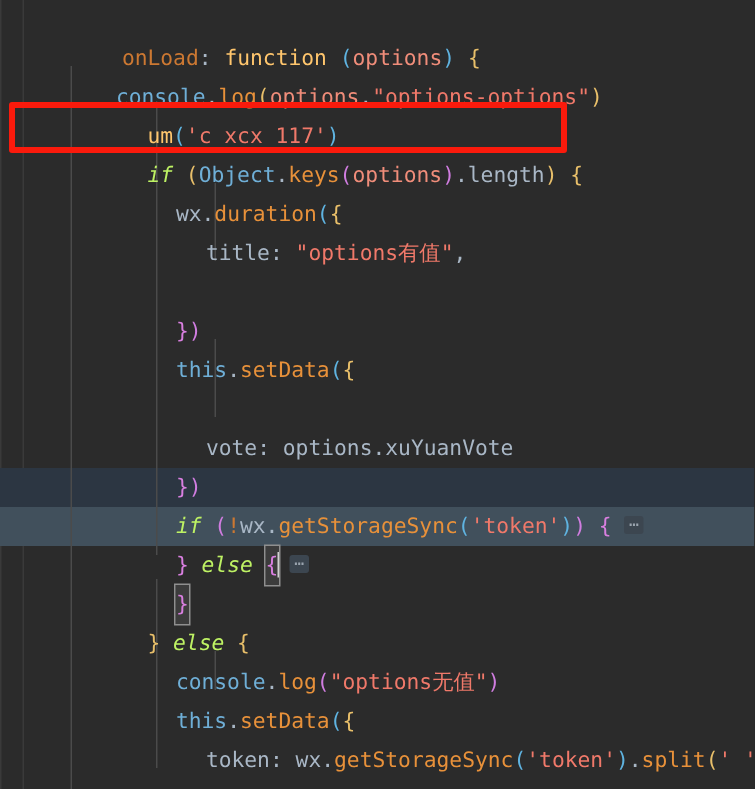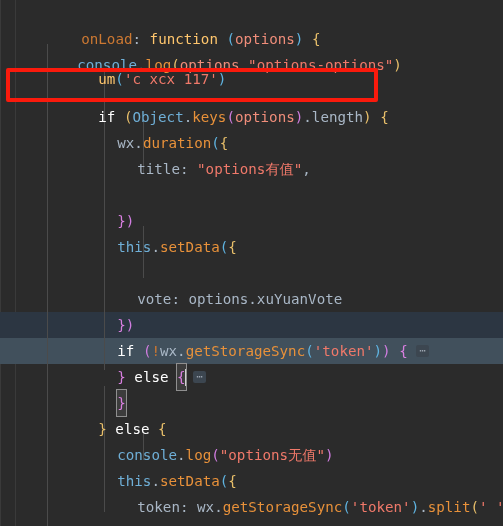--- a/index.html
+++ b/index.html
@@ -68,21 +68,21 @@
   .k-obj      { color: #6fafd7; }  
   .k-method   { color: #e8913a; }  
   .k-param    { color: #f08d7a; }  
   .k-str      { color: #f0796a; }  
   .k-num      { color: #f0796a; }
   .k-paren-y  { color: #e8bf6a; }  
   .k-paren-b  { color: #5fb3e0; }  
   .k-paren-m  { color: #d07de0; }  
   .k-brace-y  { color: #e8bf6a; }
   .k-brace-m  { color: #d97fe0; }
-  .k-kw       { color: #ffffff; }  
+  .k-kw       { color: #bef264; font-style: italic; }  
   .k-punct    { color: #a9b7c6; }
   .k-dot      { color: #a9b7c6; }
 
   .fold-mark {
     display: inline-block;
     background: #3c4650;
     color: #9aa4ae;
     border-radius: 2px;
     padding: 0 3px;
     font-size: 11px;
@@ -135,21 +135,21 @@
   <div class="code-area">
 
     <div class="line" style="top: 0px; position: absolute; left: 0px; right: 0px; height: 26px;">
       <span class="txt" style="padding-left:30px;"><span class="k-key">onLoad</span><span class="k-punct">:</span> <span class="k-func">function</span> <span class="k-paren-b">(</span><span class="k-param">options</span><span class="k-paren-b">)</span> <span class="k-brace-y">{</span></span>
     </div>
 
     <div class="line" style="top: 26px; position: absolute; left: 0px; right: 0px; height: 26px;">
       <span class="txt" style="padding-left:26px;"><span class="k-obj">console</span><span class="k-dot">.</span><span class="k-method">log</span><span class="k-paren-y">(</span><span class="k-param">options</span><span class="k-punct">,</span><span class="k-str">"options-options"</span><span class="k-paren-y">)</span></span>
     </div>
 
-    <div class="line" style="top: 40px; position: absolute; left: 0px; right: 0px; height: 26px;">
+    <div class="line" style="top: 52px; position: absolute; left: 0px; right: 0px; height: 26px;">
       <span class="txt" style="padding-left:47px;"><span class="k-func">um</span><span class="k-paren-b">(</span><span class="k-str">'c xcx 117'</span><span class="k-paren-b">)</span></span>
     </div>
 
     <div class="line" style="top: 78px; position: absolute; left: 0px; right: 0px; height: 26px;">
       <span class="txt" style="padding-left:47px;"><span class="k-kw">if</span> <span class="k-paren-y">(</span><span class="k-obj">Object</span><span class="k-dot">.</span><span class="k-method">keys</span><span class="k-paren-m">(</span><span class="k-param">options</span><span class="k-paren-m">)</span><span class="k-dot">.</span><span class="k-ident">length</span><span class="k-paren-y">)</span> <span class="k-brace-y">{</span></span>
     </div>
 
     <div class="line" style="top: 104px; position: absolute; left: 0px; right: 0px; height: 26px;">
       <span class="txt" style="padding-left:66px;"><span class="k-ident">wx</span><span class="k-dot">.</span><span class="k-method">duration</span><span class="k-paren-b">(</span><span class="k-brace-y">{</span></span>
     </div>

